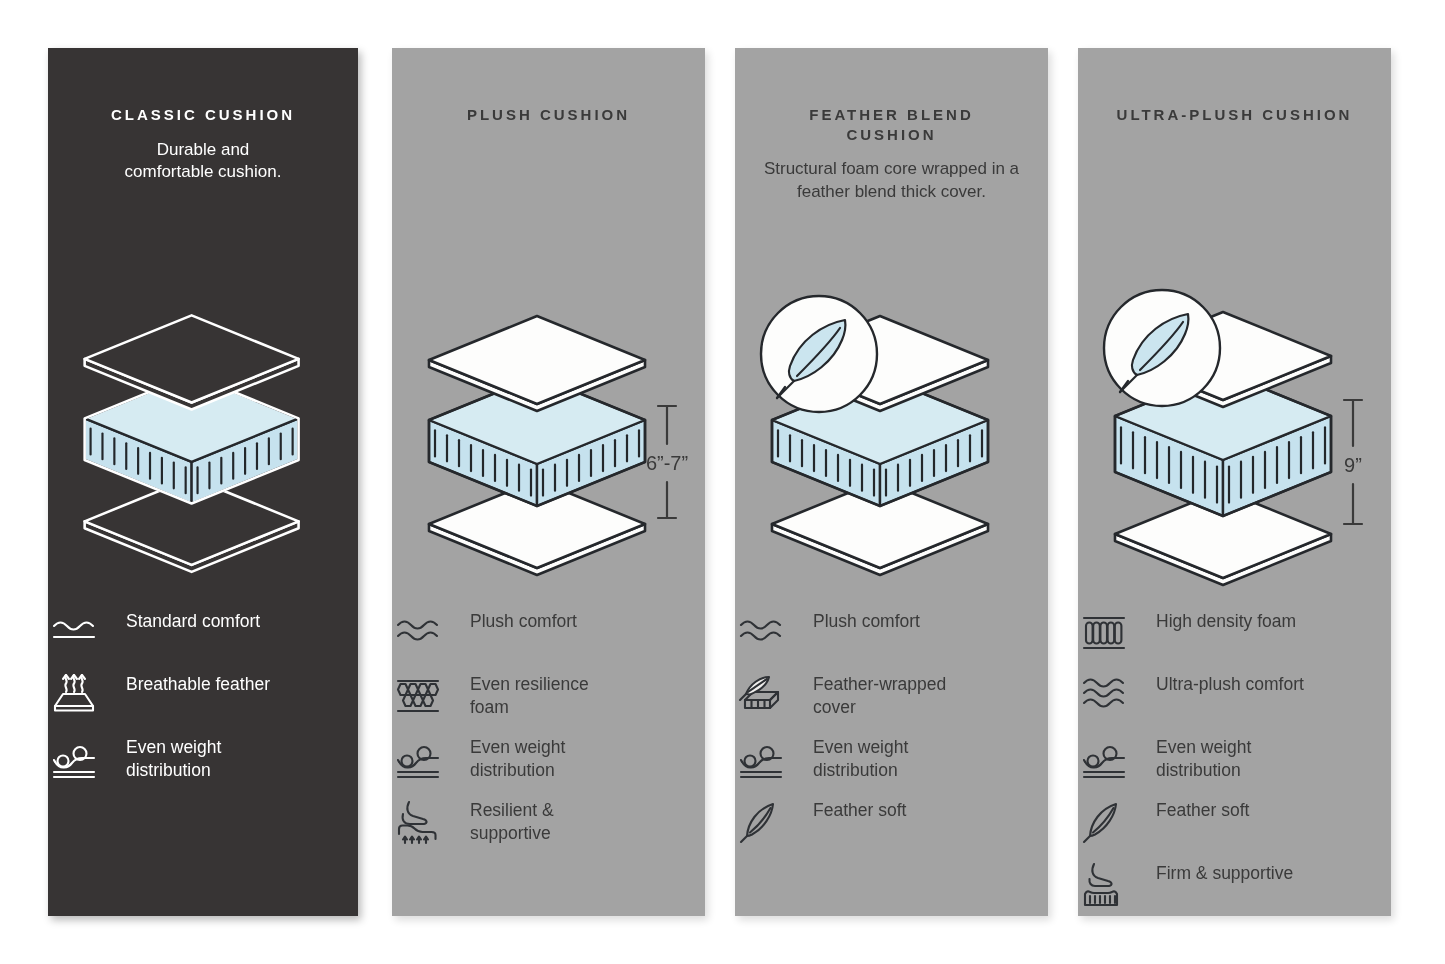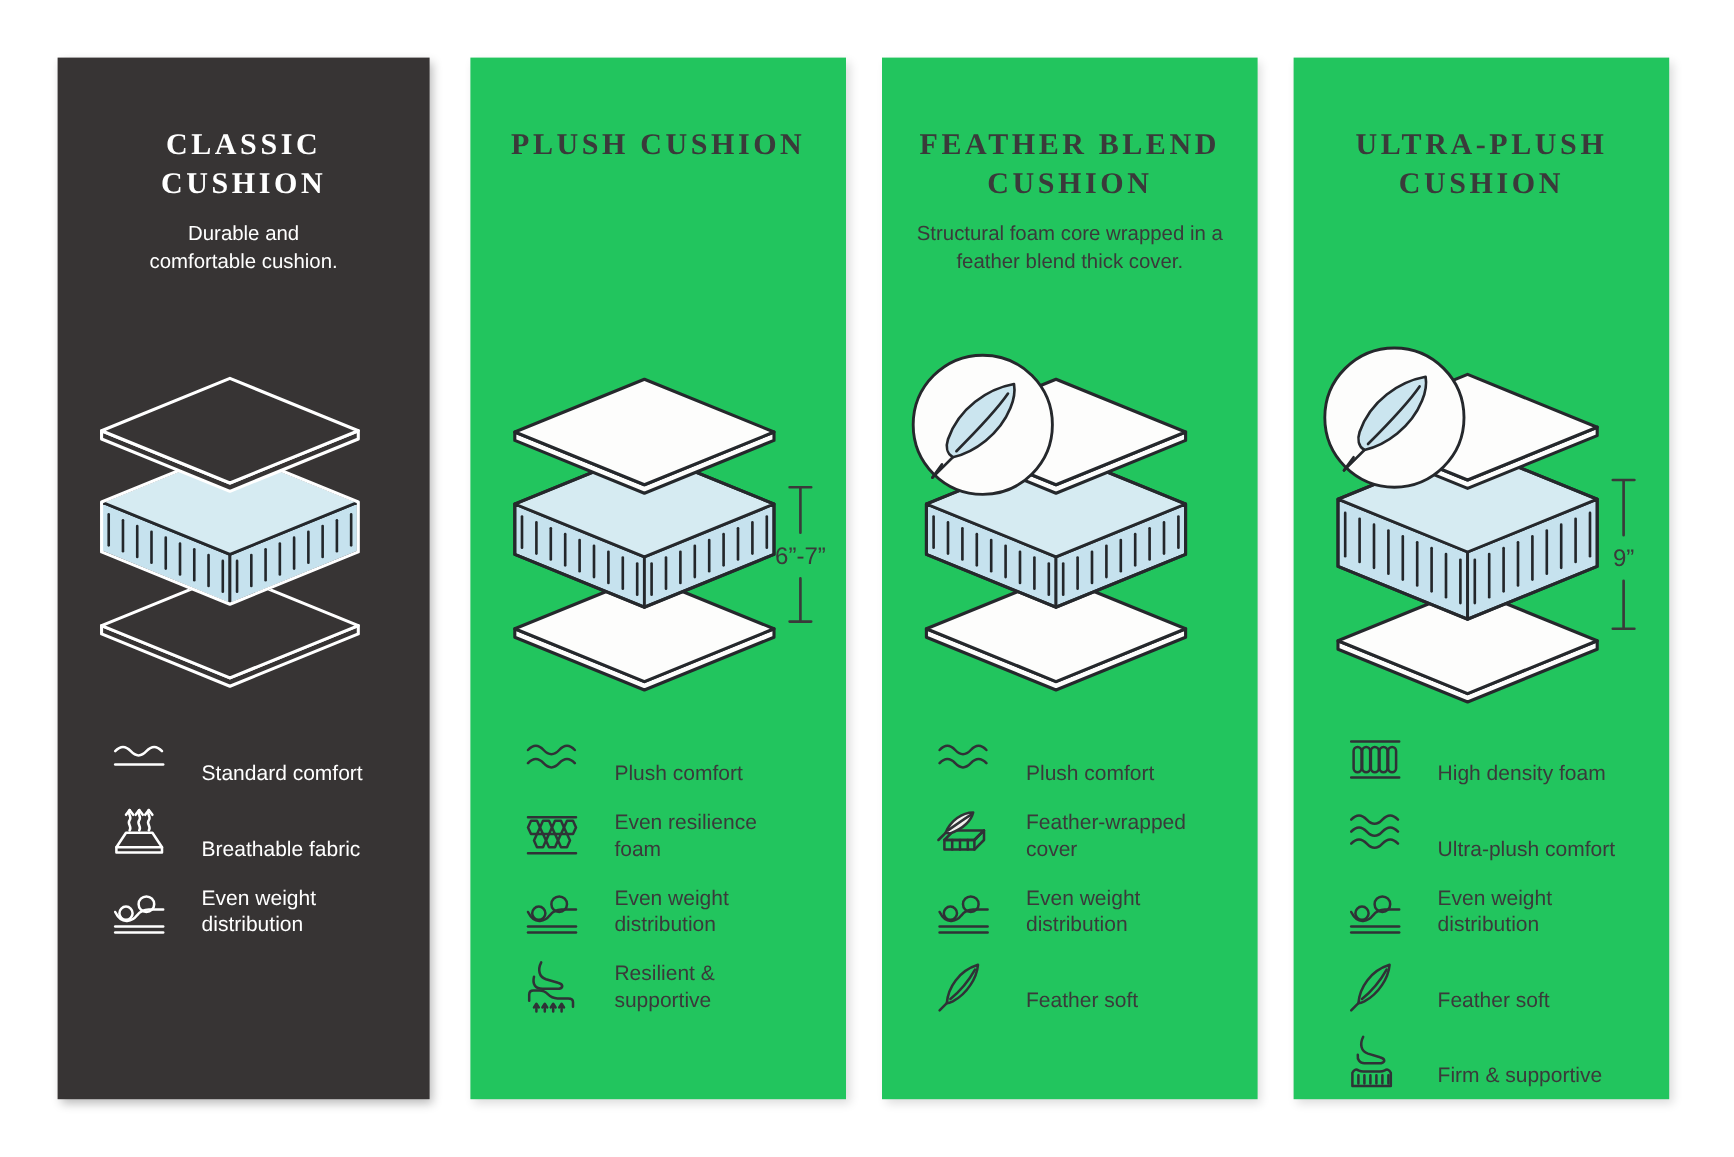--- a/index.html
+++ b/index.html
@@ -2,37 +2,37 @@
 <html><head>
 <meta charset="utf-8">
 <style>
   html,body{margin:0;padding:0}
   body{
     width:1445px;height:964px;position:relative;overflow:hidden;
     background:#ffffff;font-family:"Liberation Sans",sans-serif;
   }
   .panel{position:absolute;top:48px;width:313px;height:868px}
   .panel.dark{background:#373434;color:#ffffff;box-shadow:3px 4px 8px rgba(0,0,0,.28)}
-  .panel.light{background:#22c55e;color:#3a3a3a;box-shadow:3px 4px 8px rgba(0,0,0,.14)}
+  .panel.light{background:#a3a3a3;color:#3a3a3a;box-shadow:3px 4px 8px rgba(0,0,0,.14)}
   .p1{left:48px;width:310px}
   .p2{left:392px}
   .p3{left:735px}
   .p4{left:1078px}
   .title{
-    margin:57px 30px 0;text-align:center;font-size:25px;font-weight:700;
-    letter-spacing:3px;line-height:1.3;text-transform:uppercase;font-family:Liberation Serif, serif;
+    margin:57px 30px 0;text-align:center;font-size:15px;font-weight:700;
+    letter-spacing:3px;line-height:1.3;text-transform:uppercase;
   }
   .desc{margin:14px auto 0;text-align:center;font-size:17px;line-height:1.33;max-width:269px}
   .p1 .desc{max-width:175px}
   .p2 .desc{max-width:212px}
   .p3 .desc{max-width:262px}
   .p4 .desc{max-width:227px}
   .illus{position:absolute;top:200px;left:0;width:100%;display:block}
   .features{position:absolute;top:562px;left:0;right:0}
-  .feature{display:flex;align-items:flex-end;padding-left:42px;margin-bottom:17px;min-height:44px}
+  .feature{display:flex;align-items:flex-start;margin-bottom:17px;min-height:44px}
   .f-icon{flex:0 0 56px;width:56px;height:46px;margin-right:22px}
   .f-icon svg{width:52px;height:46px;display:block}
   .f-icon svg *{fill:none;stroke:currentColor;stroke-width:2.1;stroke-linecap:round;stroke-linejoin:round}
   .panel.light .f-icon{color:#2f3236}
   .f-label{font-size:17.5px;line-height:1.3;max-width:156px}
   .illus .slab-l{fill:#fdfdfc;stroke:#25282c;stroke-width:2.6;stroke-linejoin:round}
   .illus .slab-d{fill:#373434;stroke:#ffffff;stroke-width:2.6;stroke-linejoin:round}
   .illus .foam-side{fill:#c6e2ee;stroke:#25282c;stroke-width:2.4;stroke-linejoin:round}
   .illus .foam-top{fill:#d6ebf2;stroke:#25282c;stroke-width:2.4;stroke-linejoin:round}
   .illus .sil-l{fill:none;stroke:#25282c;stroke-width:2.6;stroke-linejoin:round}
@@ -100,21 +100,21 @@
           <path d="M5 33 L13 21 h22 L43 33 Z"></path>
             <path d="M5 33 v4.5 h38 V33"></path>
           <path d="M16 19 c2.5-3 -2.5-5.5 0-8.5 c2.5-3 -2.5-5.5 0-8.5"></path>
             <path d="M13 6 l3-4 3 4"></path>
           <path d="M24 19 c2.5-3 -2.5-5.5 0-8.5 c2.5-3 -2.5-5.5 0-8.5"></path>
             <path d="M21 6 l3-4 3 4"></path>
           <path d="M32 19 c2.5-3 -2.5-5.5 0-8.5 c2.5-3 -2.5-5.5 0-8.5"></path>
             <path d="M29 6 l3-4 3 4"></path>
         </svg>
       </span>
-      <span class="f-label">Breathable fabric</span>
+      <span class="f-label">Breathable feather</span>
     </div>
     <div class="feature">
       <span class="f-icon">
         <svg viewBox="0 0 48 46">
           <circle cx="13" cy="25" r="5.5"></circle>
             <circle cx="30" cy="17.5" r="6.5"></circle>
           <path d="M4 24 q4 8 10 7.5 q5 -0.5 8 -4.5 q4 -5 10 -5 h12"></path>
           <path d="M4 36 h40"></path>
             <path d="M4 41 h40"></path>
         </svg>

